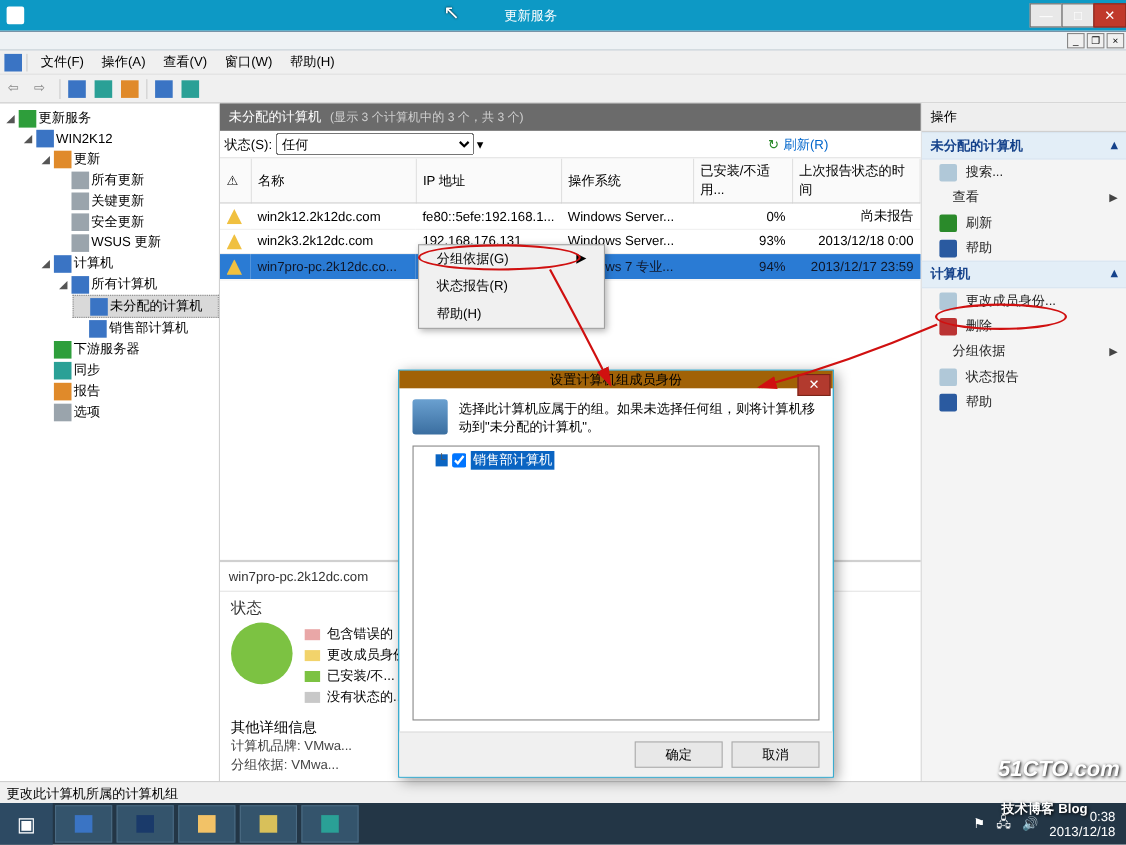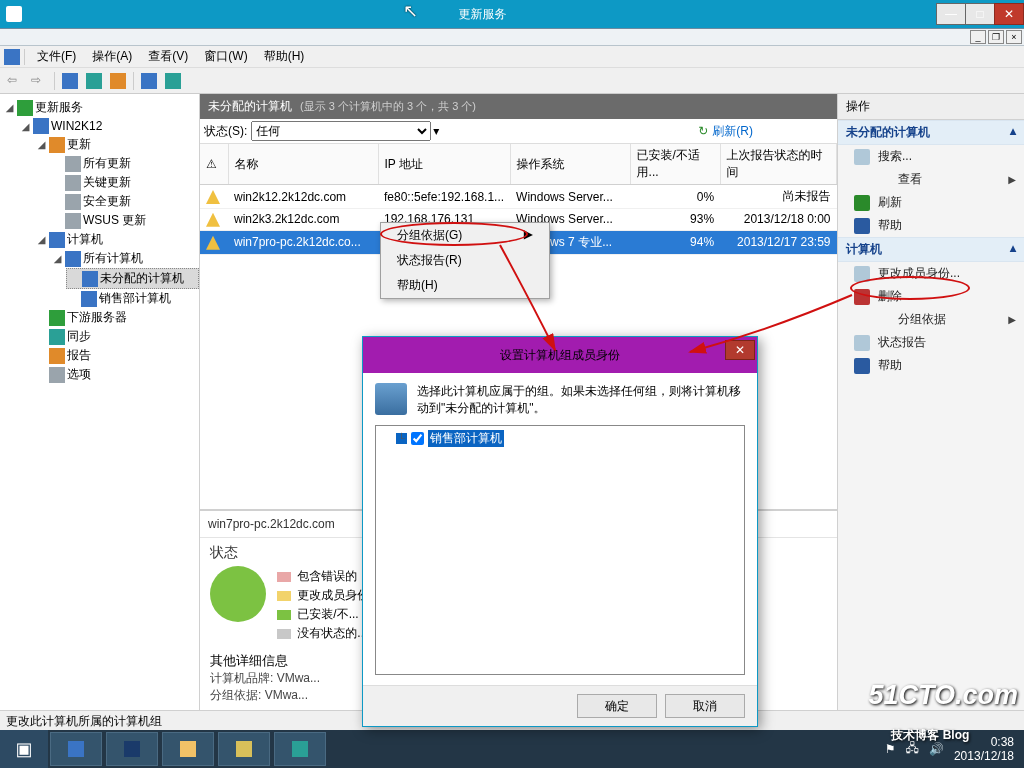--- a/index.html
+++ b/index.html
@@ -41,73 +41,73 @@
 .filter-row { display: flex; align-items: center; padding: 2px 4px; border-bottom: 1px solid #ddd; background: #fff; }
 .filter-row label { margin-right: 4px; text-align: center; }
 .filter-row select { flex: 0 0 180px; height: 20px; }
 .filter-sep { flex: 1; }
 .refresh-link { color: #0066cc; display: flex; align-items: center; gap: 4px; padding: 0 80px 0 4px; }
 
 .grid { flex: 1; overflow: auto; border-bottom: 1px solid #d0d0d0; }
 .grid table { width: 100%; border-collapse: collapse; }
 .grid th { text-align: left; font-weight: normal; padding: 3px 6px; background: #fafafa; border-right: 1px solid #e0e0e0; border-bottom: 1px solid #d0d0d0; }
 .grid td { padding: 3px 6px; border-bottom: 1px solid #f0f0f0; white-space: nowrap; overflow: hidden; text-overflow: ellipsis; }
-.grid tr.sel td { background: #2a7bd4; color: #ffffff; }
+.grid tr.sel td { background: #2a7bd4; color: #0f172a; }
 .warn-icon { display: inline-block; width: 14px; height: 14px; background: #f0c040; clip-path: polygon(50% 0, 100% 100%, 0 100%); vertical-align: middle; margin-right: 2px; }
 .grid td.r { text-align: right; }
 
 .detail-pane { height: 200px; border-top: 1px solid #d0d0d0; overflow: auto; }
 .detail-name { padding: 6px 8px; color: #333; border-bottom: 1px solid #e4e4e4; }
 .detail-body { padding: 6px 10px; }
 .status-h { font-size: 14px; color: #333; margin-bottom: 4px; }
 .pie { width: 56px; height: 56px; border-radius: 50%; background: conic-gradient(#7cc242 0 360deg); display: inline-block; vertical-align: top; }
 .legend { display: inline-block; vertical-align: top; margin-left: 8px; }
 .legend-row { display: flex; align-items: center; gap: 6px; margin: 2px 0; }
 .sw { width: 14px; height: 10px; }
 .sub-h { font-size: 13px; margin-top: 8px; }
 .kv { color: #444; }
 
 .actions-pane { width: 186px; background: #f4f4f4; }
 .actions-title { padding: 4px 8px; background: #eee; border-bottom: 1px solid #d0d0d0; font-size: 12px; }
 .actions-section-h { background: #e3eef7; color: #15428b; padding: 3px 8px; font-weight: bold; display: flex; justify-content: space-between; border-top: 1px solid #d9e5f0; border-bottom: 1px solid #d9e5f0; }
 .action-item { display: flex; align-items: center; gap: 8px; padding: 3px 8px 3px 16px; color: #222; }
-.action-item.indent { padding-left: 28px; margin-left: 32px; }
+.action-item.indent { padding-left: 28px; }
 .action-item .arrow { margin-left: auto; font-size: 10px; color: #444; }
 .ai-icon { width: 16px; height: 16px; display: inline-block; background: #b0c8d8; border-radius: 2px; }
 
 .statusbar { height: 20px; background: #f0f0f0; border-top: 1px solid #d0d0d0; padding: 2px 6px; font-size: 12px; }
 
 .taskbar { height: 38px; background: #233646; display: flex; align-items: center; }
 .tb-start { width: 48px; height: 38px; background: #2d4a63; display: flex; align-items: center; justify-content: center; }
 .task-btn { width: 52px; height: 34px; margin: 2px; background: #34546c; border: 1px solid #4a6a82; display: flex; align-items: center; justify-content: center; }
 .tray { margin-left: auto; color: #fff; padding: 0 10px; font-size: 11px; text-align: right; display: flex; align-items: center; gap: 10px; }
 
 
 .ctxmenu { position: absolute; left: 380px; top: 222px; width: 170px; background: #f0f0f0; border: 1px solid #a0a0a0; box-shadow: 2px 2px 6px rgba(0,0,0,.3); z-index: 30; }
 .ctxitem { padding: 4px 16px; }
 
 
 .dialog { position: absolute; left: 362px; top: 336px; width: 396px; background: #fff; border: 1px solid #0d99c5; box-shadow: 3px 3px 12px rgba(0,0,0,.4); z-index: 40; }
-.dlg-title { height: 36px; background: #a21caf; color: #000; display: flex; align-items: center; justify-content: center; position: relative; }
+.dlg-title { height: 16px; background: #a16207; color: #000; display: flex; align-items: center; justify-content: center; position: relative; }
 .dlg-close { position: absolute; right: 2px; top: 3px; width: 30px; height: 20px; background: #b23a2e; color: #fff; display: flex; align-items: center; justify-content: center; border: 1px solid #7a2418; }
 .dlg-body { padding: 10px 12px; }
 .dlg-text { display: flex; gap: 10px; margin-bottom: 8px; }
 .dlg-icon { width: 32px; height: 32px; background: linear-gradient(#6aa0d0,#3a6ea0); border-radius: 3px; flex: none; }
 .dlg-tree { border: 1px solid #888; height: 250px; padding: 4px; overflow: auto; }
 .dlg-check { display: flex; align-items: center; gap: 4px; padding-left: 16px; }
 .dlg-check span { background: #0a64c2; color: #fff; padding: 0 2px; }
 .dlg-btns { display: flex; justify-content: flex-end; gap: 8px; padding: 8px 12px; background: #f0f0f0; border-top: 1px solid #ddd; }
 .dlg-btns button { width: 80px; height: 24px; background: #e8e8e8; border: 1px solid #aaa; }
 
 
 .anno { position: absolute; pointer-events: none; z-index: 50; }
 .oval { border: 2px solid #d01010; border-radius: 50%; }
 .arrow-svg { position: absolute; z-index: 50; pointer-events: none; }
 .watermark { position: absolute; right: 6px; bottom: 24px; color: #fff; font-family: Arial; font-weight: bold; text-shadow: 1px 1px 3px #000; z-index: 60; text-align: center; }
-.watermark .big { font-size: 27px; font-style: italic; margin-left: 26px; }
+.watermark .big { font-size: 20px; font-style: italic; margin-left: 26px; }
 .watermark .small { font-size: 13px; margin-top: 16px; }
 .cursor { position: absolute; left: 403px; top: 0px; z-index: 70; font-size: 18px; color: #fff; text-shadow: 0 0 2px #000; }
 
 
 .ic-green { background:#2e9e3b; }
 .ic-blue { background:#3a74c4; }
 .ic-orange { background:#e08a2a; }
 .ic-gray { background:#9aa4ac; }
 .ic-teal { background:#2aa096; }
 .ic-folder { background:#f2c267; }

